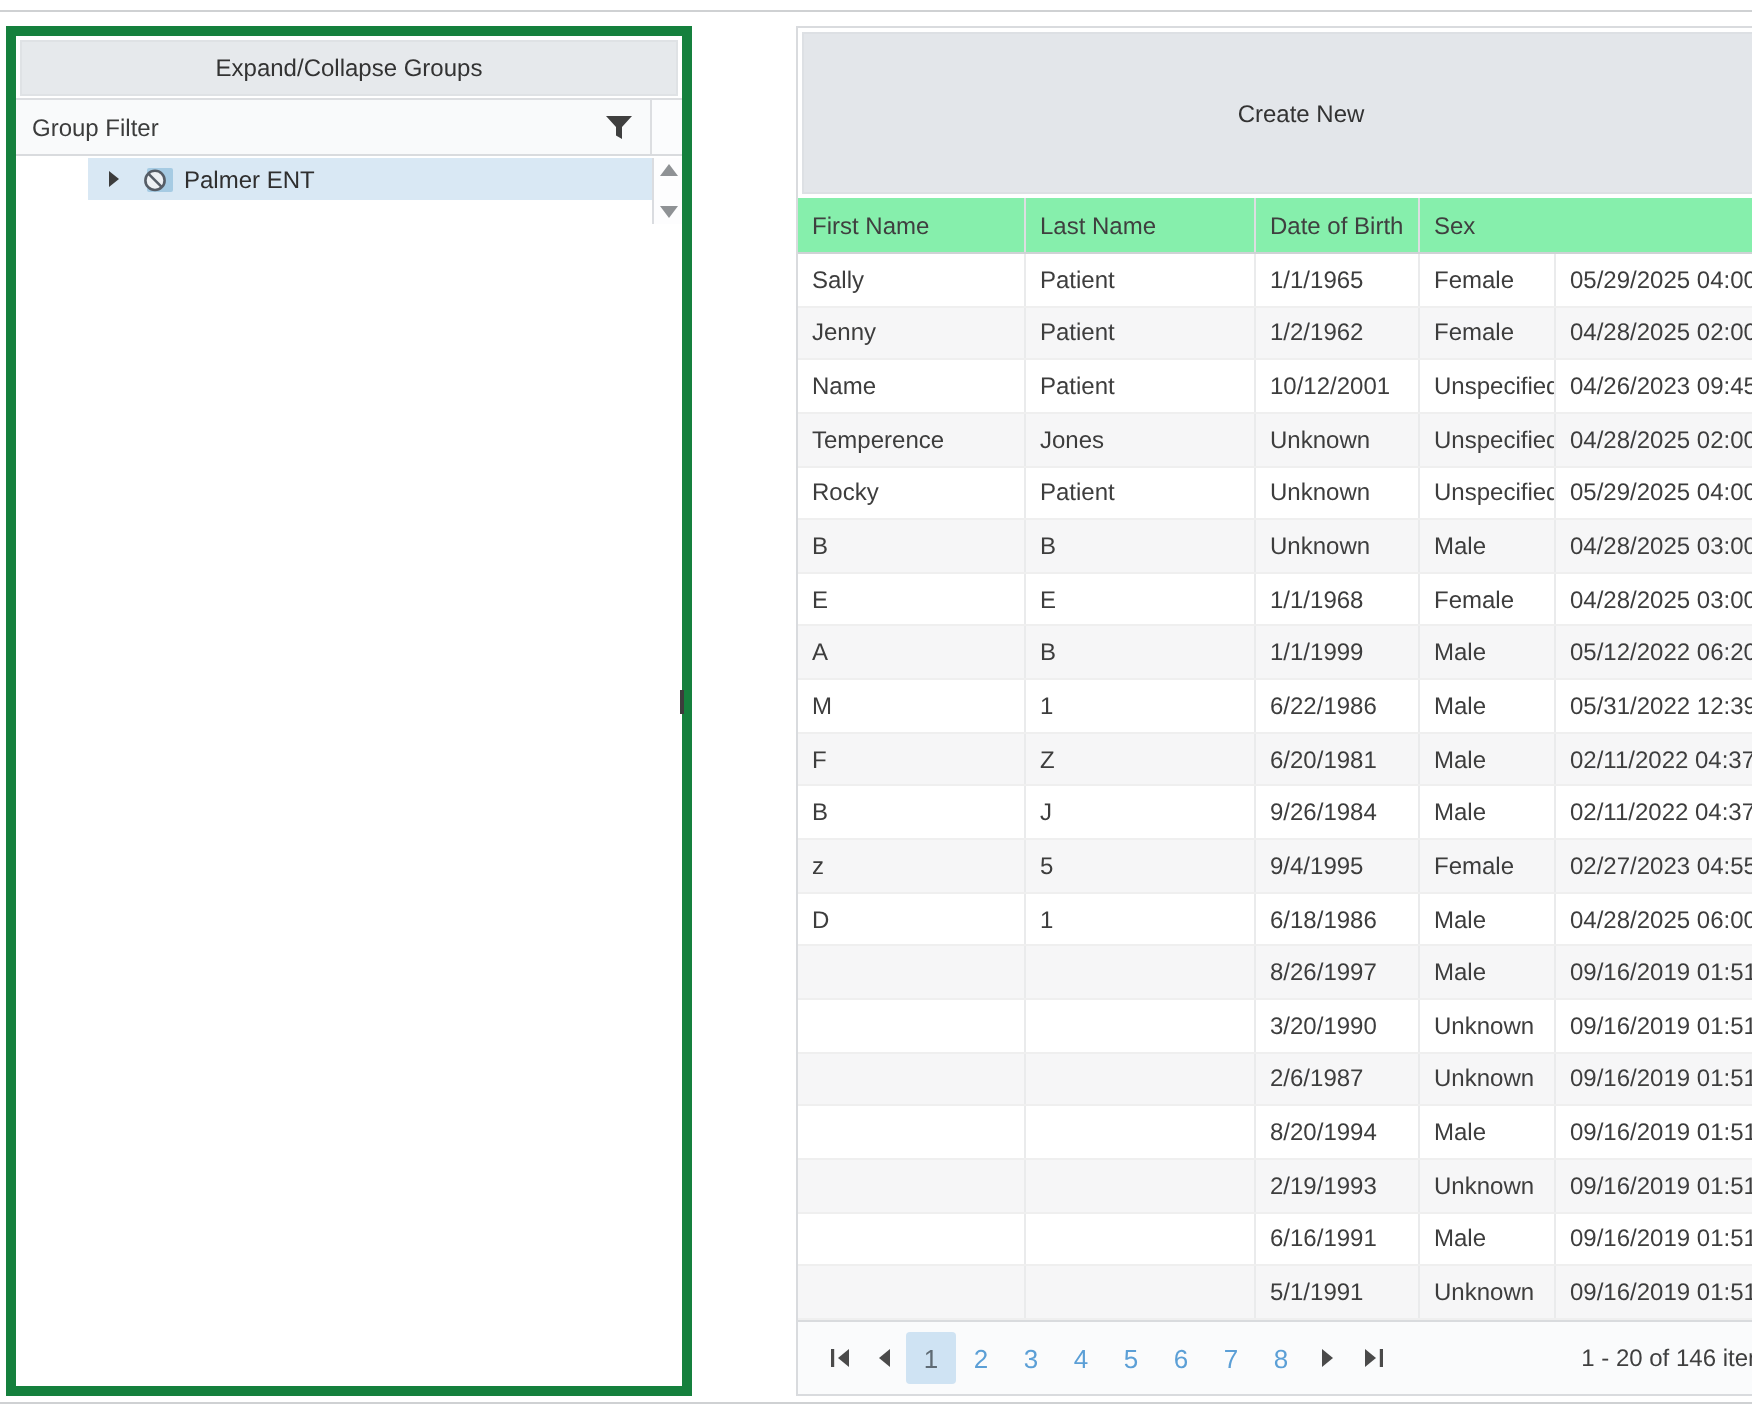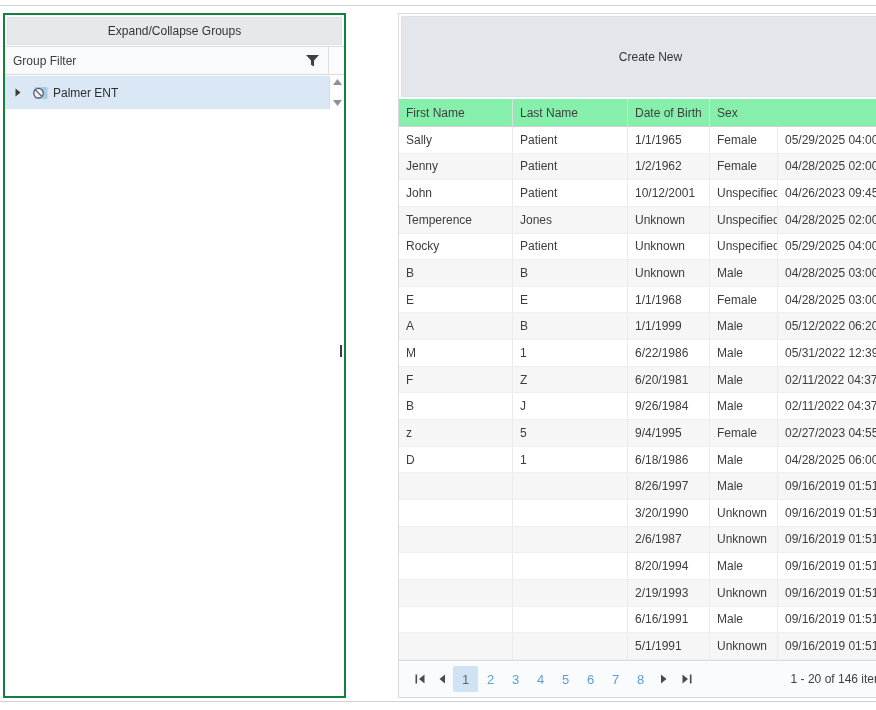--- a/index.html
+++ b/index.html
@@ -7,38 +7,38 @@
     font-family:"Liberation Sans", sans-serif; color:#3d3d3d; font-size:12px;
     overflow:hidden; }
   .canvas { position:relative; width:876px; height:710px; background:#fff; }
 
   .hr-line { position:absolute; left:0; width:876px; height:0; border-top:1px solid #cfd1d3; }
   .hr-top { top:5px; }
   .hr-bottom { top:701px; }
 
   
   .left-panel { position:absolute; left:3px; top:13px; width:343px; height:685px;
-    background:#fff; border:2px solid #15803d;padding-left:48px; }
+    background:#fff; border:5px solid #15803d;padding-left:48px; }
   .expand-btn { position:absolute; left:2px; top:2px; right:2px; height:28px;
     background:#e6e9ec; border:1px solid #dfe2e5; color:#333; font-size:12px;
     font-family:"Liberation Sans", sans-serif; text-align:center; cursor:pointer; }
   .filter-row { position:absolute; left:0; top:31px; right:0; height:29px;
     background:#f9fafb; border-top:1px solid #dcdee1; border-bottom:1px solid #d9dbde;
     display:flex; align-items:stretch; }
   .filter-main { flex:1; display:flex; align-items:center; padding-left:8px;
     border-right:1px solid #dcdee1; position:relative; }
   .filter-label { color:#3c3c3c; }
   .funnel-btn { position:absolute; right:8px; top:50%; transform:translateY(-50%);
     width:16px; height:16px; display:flex; align-items:center; justify-content:center;
     cursor:pointer; background:transparent; border:none; }
   .filter-spacer { width:15px; background:#fbfcfd; }
 
   .tree-area { position:absolute; left:0; top:61px; right:15px; height:33px; }
-  .tree-row { height:33px; display:flex; align-items:center; padding-left:10px;
-    cursor:pointer; }
+  .tree-row { height:21px; display:flex; align-items:center; padding-left:10px;
+    cursor:pointer;margin-left:36px; }
   .tree-row.selected { background:#d9e8f4; }
   .expander { width:6px; height:9px; margin-right:10px; display:inline-flex; }
   .group-ico { width:17px; height:14px; margin-right:5px; display:inline-flex; }
   .tree-label { color:#2f2f2f; }
   .tree-scrollbar { position:absolute; top:61px; right:0; width:15px; height:33px;
     background:#fdfdfe; border-left:1px solid #dadce0; display:flex;
     flex-direction:column; justify-content:space-between; align-items:center;
     padding:3px 0; cursor:default; }
   .sb-btn { width:9px; height:6px; display:flex; cursor:pointer; }
 
@@ -165,21 +165,21 @@
           <div class="t-cell">05/29/2025 04:00 PM</div>
         </div>
         <div class="cols t-row alt">
           <div class="t-cell">Jenny</div>
           <div class="t-cell">Patient</div>
           <div class="t-cell">1/2/1962</div>
           <div class="t-cell">Female</div>
           <div class="t-cell">04/28/2025 02:00 PM</div>
         </div>
         <div class="cols t-row">
-          <div class="t-cell">John</div>
+          <div class="t-cell">Name</div>
           <div class="t-cell">Patient</div>
           <div class="t-cell">10/12/2001</div>
           <div class="t-cell">Unspecified</div>
           <div class="t-cell">04/26/2023 09:45 AM</div>
         </div>
         <div class="cols t-row alt">
           <div class="t-cell">Temperence</div>
           <div class="t-cell">Jones</div>
           <div class="t-cell">Unknown</div>
           <div class="t-cell">Unspecified</div>

